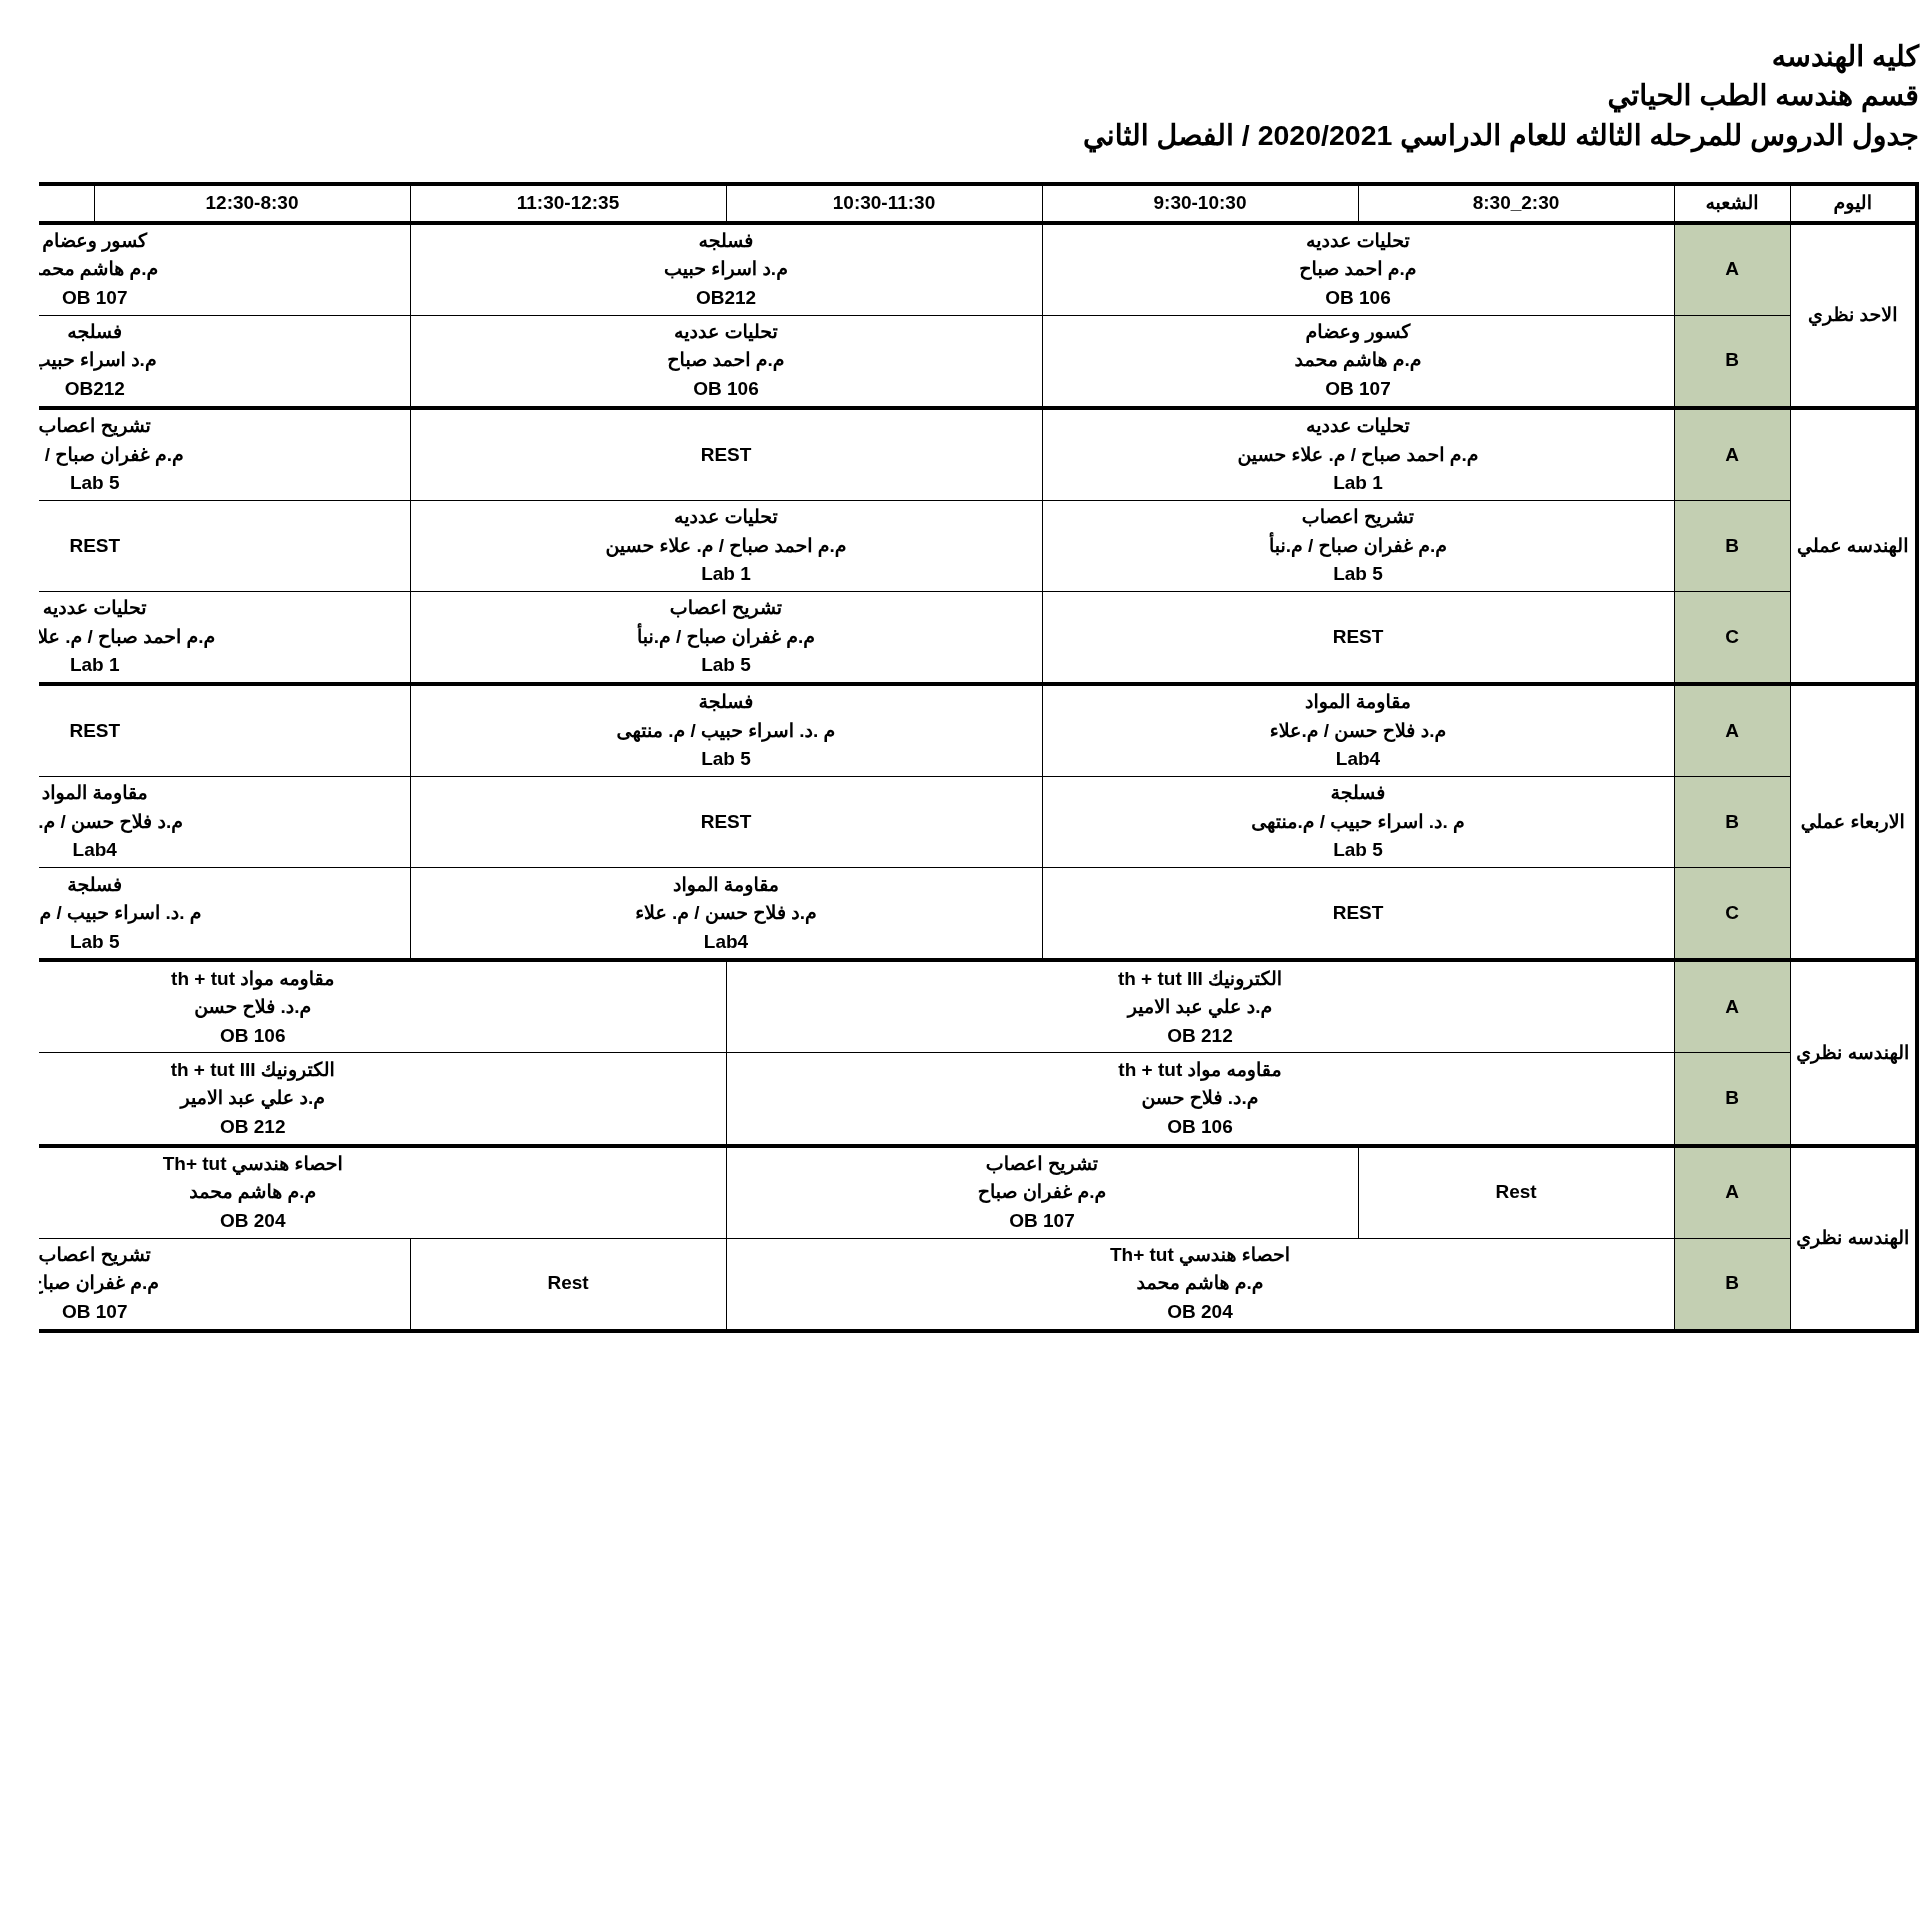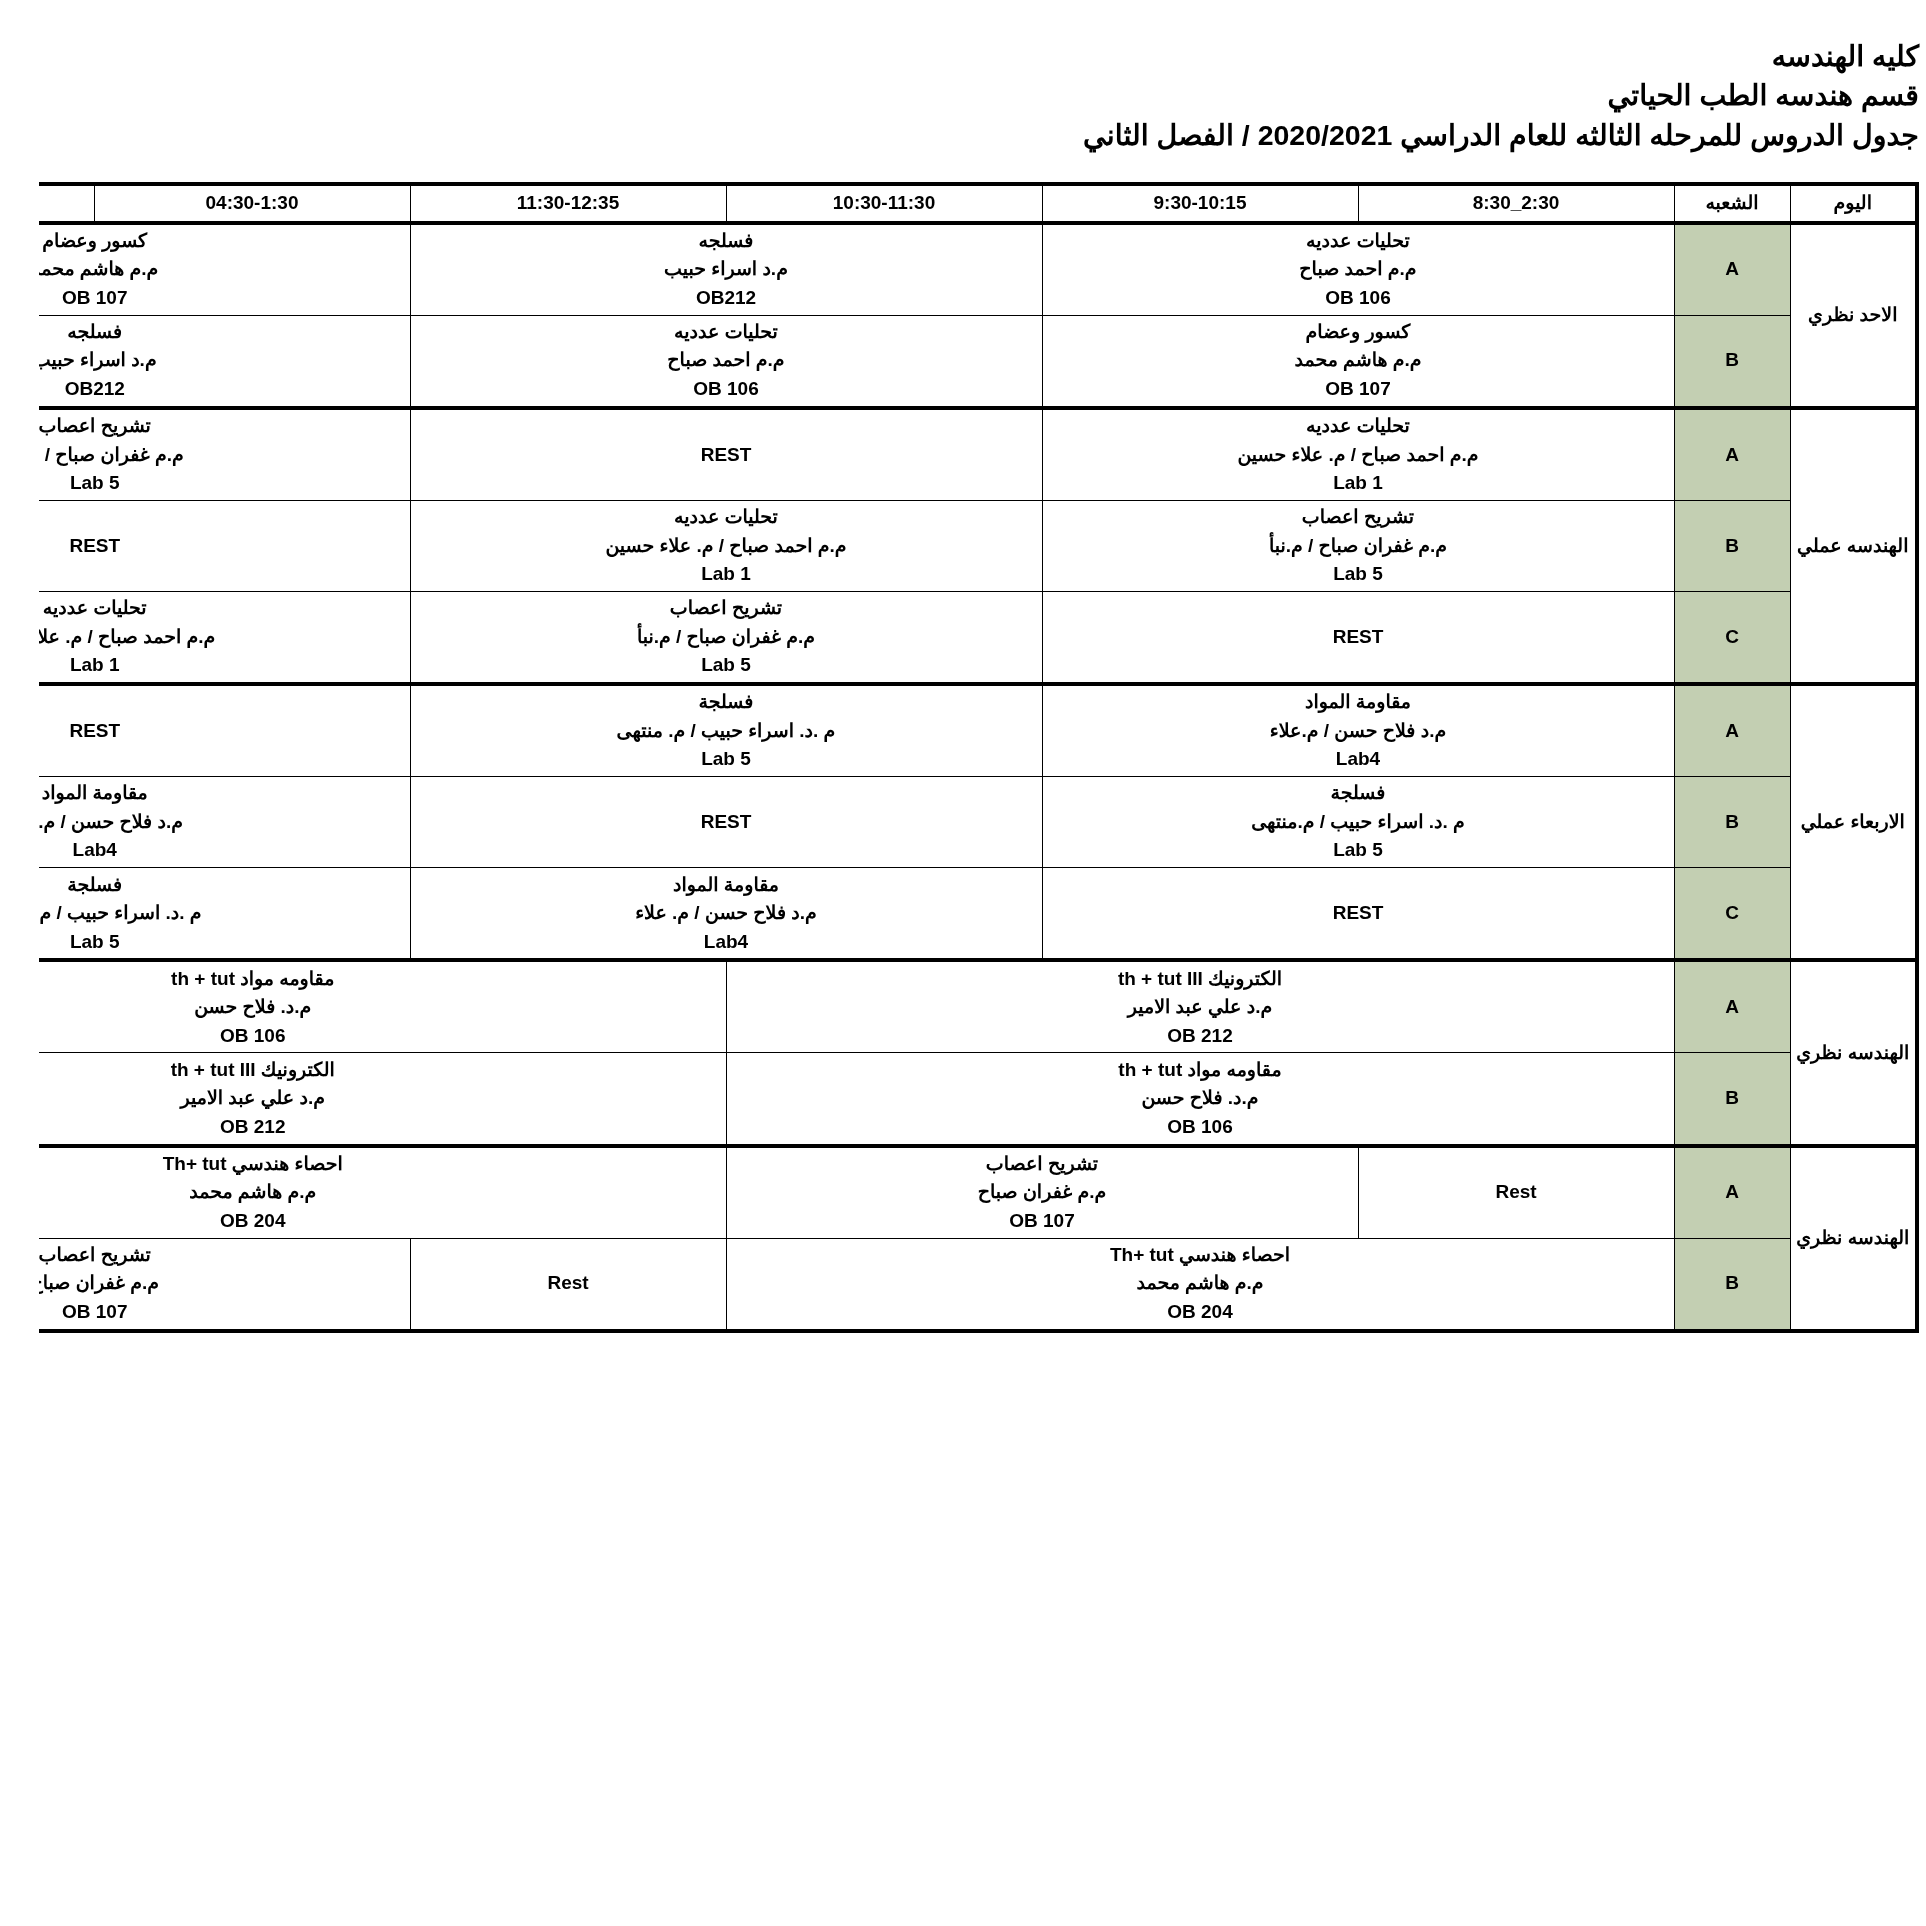--- a/index.html
+++ b/index.html
@@ -110,24 +110,24 @@
         <col class="col-t">
       <col class="col-t">
         <col class="col-t">
         <col class="col-t">
     </colgroup>
     <thead>
       <tr>
         <th class="hdr">اليوم</th>
         <th class="hdr">الشعبه</th>
         <th class="hdr ltr">8:30_2:30</th>
-        <th class="hdr ltr">9:30-10:15</th>
+        <th class="hdr ltr">9:30-10:30</th>
         <th class="hdr ltr">10:30-11:30</th>
         <th class="hdr ltr">11:30-12:35</th>
-        <th class="hdr ltr">04:30-1:30</th>
+        <th class="hdr ltr">12:30-8:30</th>
         <th class="hdr ltr">1:30-2:30</th>
       </tr>
     </thead>
     <tbody>
 
       <tr class="block-start">
         <td class="day" rowspan="2">
           <span class="ln">الاحد</span>
         <span class="ln">نظري</span></td>
         <td class="sec">A</td>

